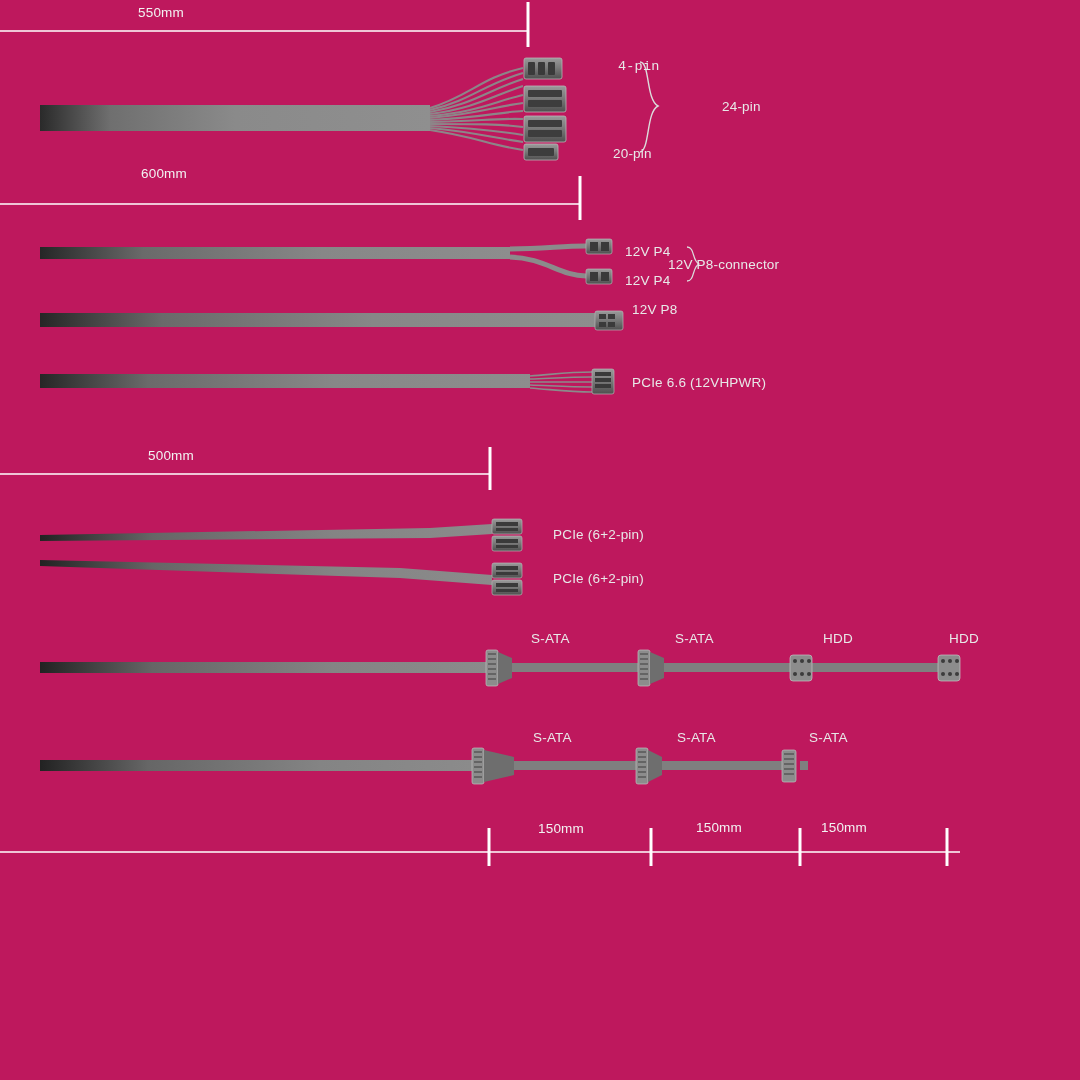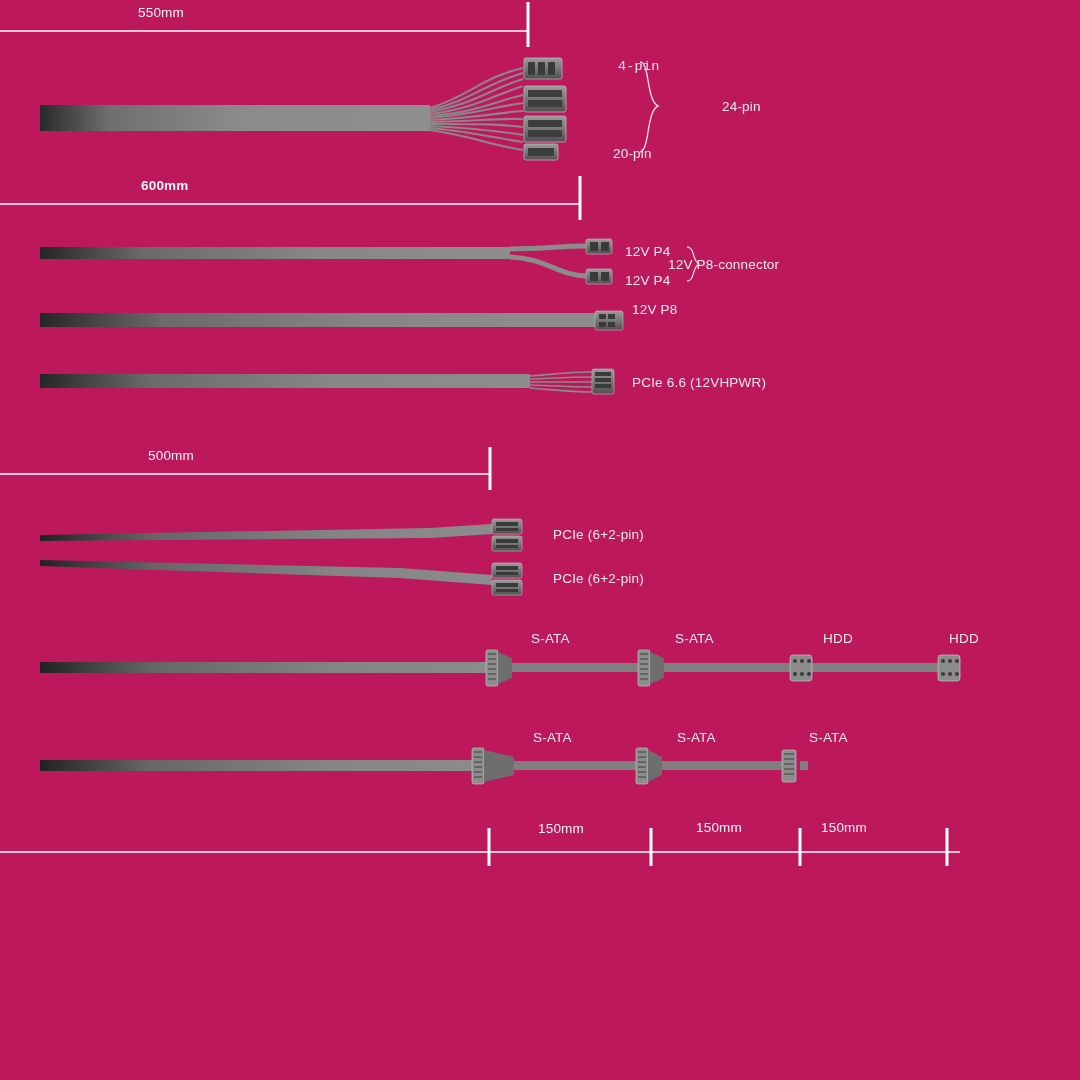--- a/index.html
+++ b/index.html
@@ -297,21 +297,21 @@
     <g>
       <line x1="0" y1="852" x2="960" y2="852" stroke="#ffffff" stroke-width="1.4"></line>
       <line x1="489" y1="828" x2="489" y2="866" stroke="#ffffff" stroke-width="3"></line>
       <line x1="651" y1="828" x2="651" y2="866" stroke="#ffffff" stroke-width="3"></line>
       <line x1="800" y1="828" x2="800" y2="866" stroke="#ffffff" stroke-width="3"></line>
       <line x1="947" y1="828" x2="947" y2="866" stroke="#ffffff" stroke-width="3"></line>
     </g>
   </svg>
 
   <div class="lbl dim" style="left:138px; top:5px;">550mm</div>
-  <div class="lbl dim" style="left:141px; top:178px;font-weight:bold;">600mm</div>
+  <div class="lbl dim" style="left:141px; top:166px;">600mm</div>
   <div class="lbl dim" style="left:148px; top:448px;text-align:right;">500mm</div>
   <div class="lbl dim" style="left:538px; top:821px;">150mm</div>
   <div class="lbl dim" style="left:696px; top:820px;">150mm</div>
   <div class="lbl dim" style="left:821px; top:820px;">150mm</div>
 
   <div class="lbl" style="left:618px; top:59px;font-family:Liberation Mono, monospace;">4-pin</div>
   <div class="lbl" style="left:674px; top:99px;margin-left:48px;">24-pin</div>
   <div class="lbl" style="left:585px; top:146px;margin-left:28px;">20-pin</div>
   <div class="lbl" style="left:625px; top:244px;">12V P4</div>
   <div class="lbl" style="left:625px; top:273px;">12V P4</div>

